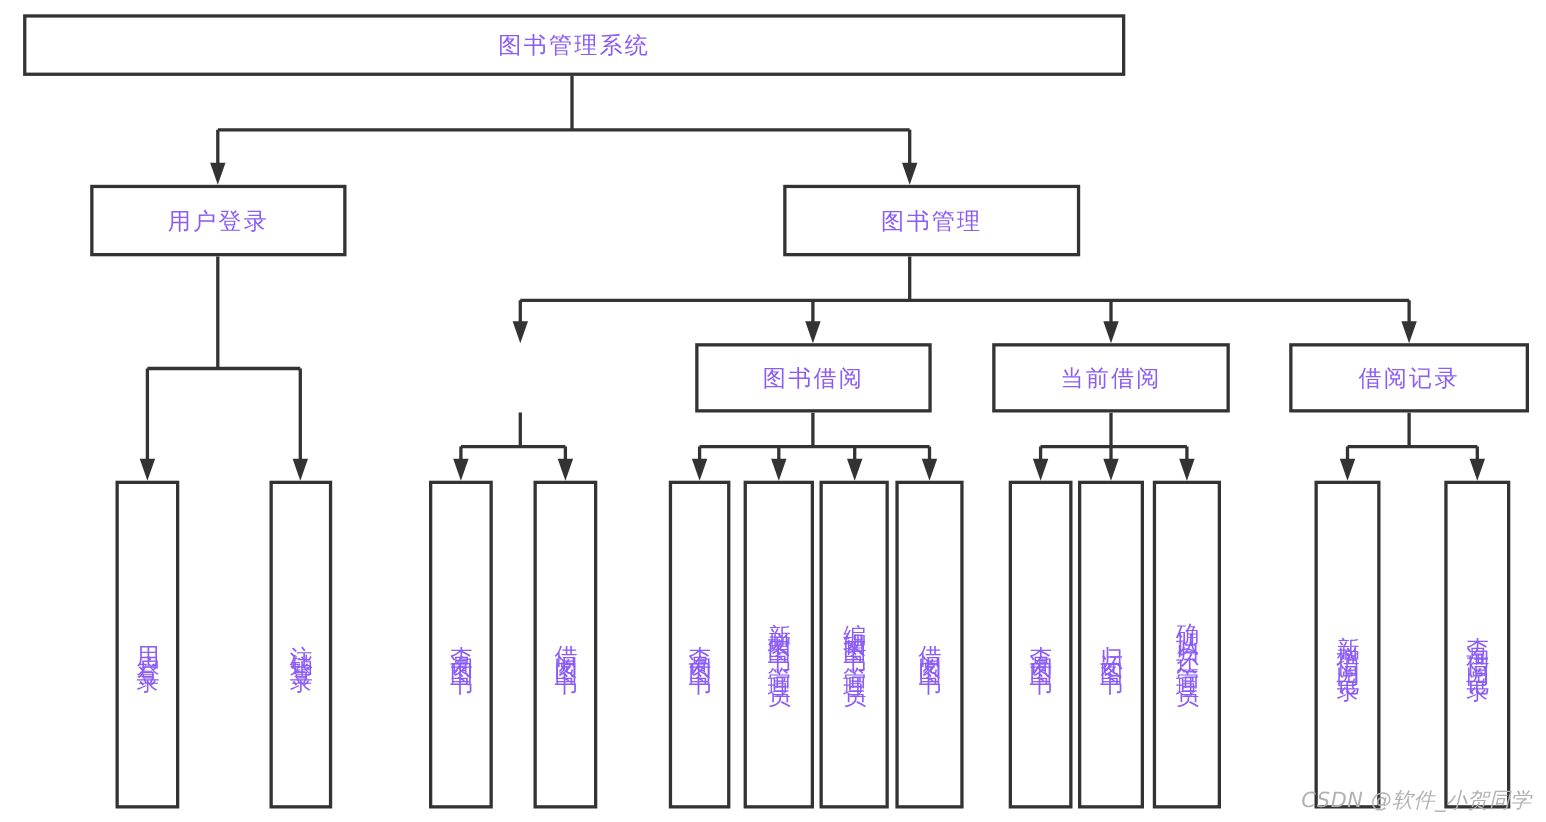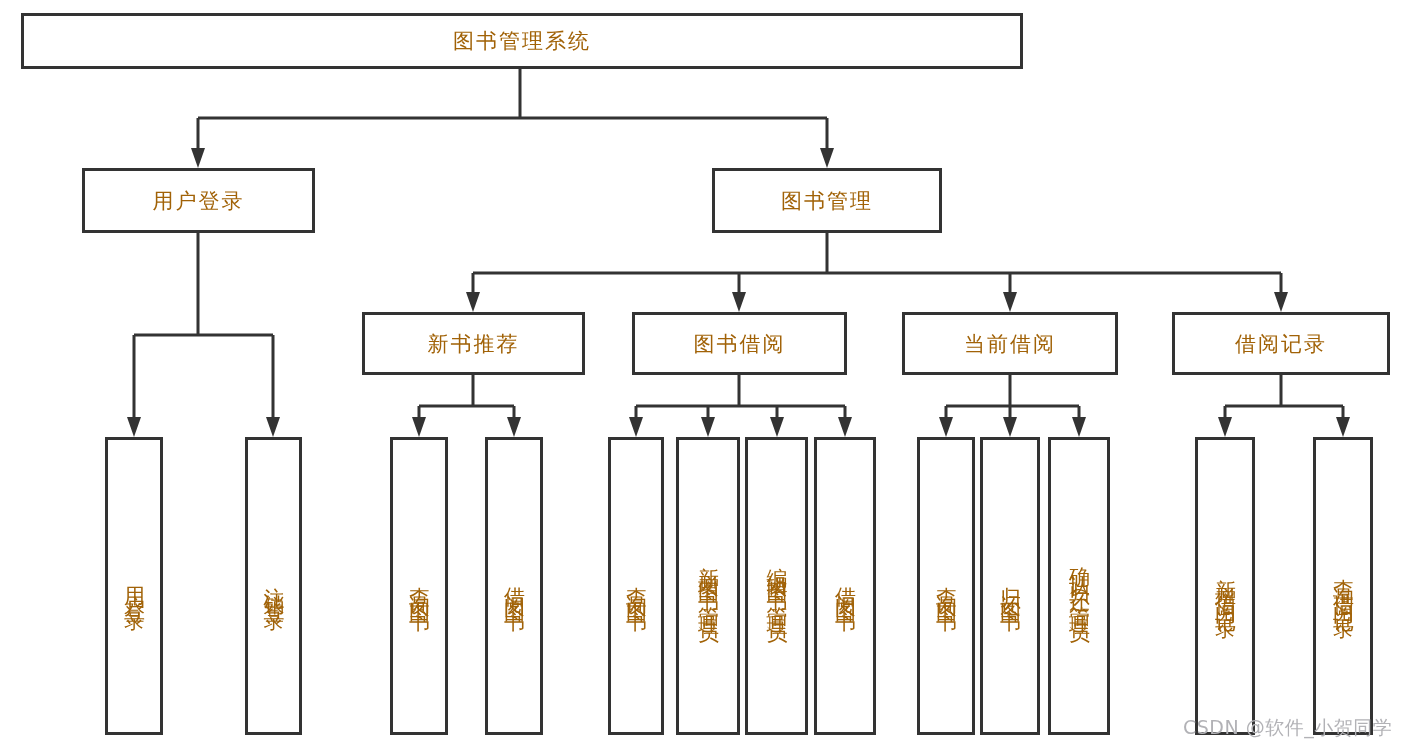--- a/index.html
+++ b/index.html
@@ -33,21 +33,21 @@
     stroke: none;
   }
   .node {
     position: absolute;
     background: #ffffff;
     border: 3px solid #333333;
     box-sizing: border-box;
     display: flex;
     align-items: center;
     justify-content: center;
-    color: #a16207;
+    color: #8b5cf6;
   }
   .hbox span {
     font-size: 21px;
     letter-spacing: 2px;
     white-space: nowrap;
   }
   .vbox span {
     writing-mode: vertical-rl;
     text-orientation: mixed;
     font-size: 21px;
@@ -56,20 +56,21 @@
   }
   .watermark {
     position: absolute;
     left: 1183px;
     top: 715px;
     font-size: 19px;
     color: #b2b2b6;
     letter-spacing: 0.5px;
     white-space: nowrap;
     z-index: 5;
+    font-style: italic;
   }
 </style>
 </head>
 <body>
 
 <div class="canvas">
 
   <svg class="connectors" viewBox="0 0 1405 747" xmlns="http://www.w3.org/2000/svg">
     <g>
       <path d="M520 69 V118 M198 118 H827 M198 118 V152 M827 118 V152"></path>
@@ -113,27 +114,24 @@
     </g>
   </svg>
 
   <div class="node hbox" style="left:21px;top:13px;width:1002px;height:56px">
     <span>图书管理系统</span>
   </div>
 
   <div class="node hbox" style="left:82px;top:168px;width:233px;height:65px">
     <span>用户登录</span>
   </div>
-  <div class="node hbox" style="left:712px;top:168px;width:230px;height:65px">
+  <div class="node hbox" style="left:712px;top:168px;width:270px;height:65px">
     <span>图书管理</span>
   </div>
 
-  <div class="node hbox" style="left:362px;top:312px;width:223px;height:63px">
-    <span>新书推荐</span>
-  </div>
   <div class="node hbox" style="left:902px;top:312px;width:216px;height:63px">
     <span>当前借阅</span>
   </div>
   <div class="node hbox" style="left:632px;top:312px;width:215px;height:63px">
     <span>图书借阅</span>
   </div>
   <div class="node hbox" style="left:1172px;top:312px;width:218px;height:63px">
     <span>借阅记录</span>
   </div>
 

